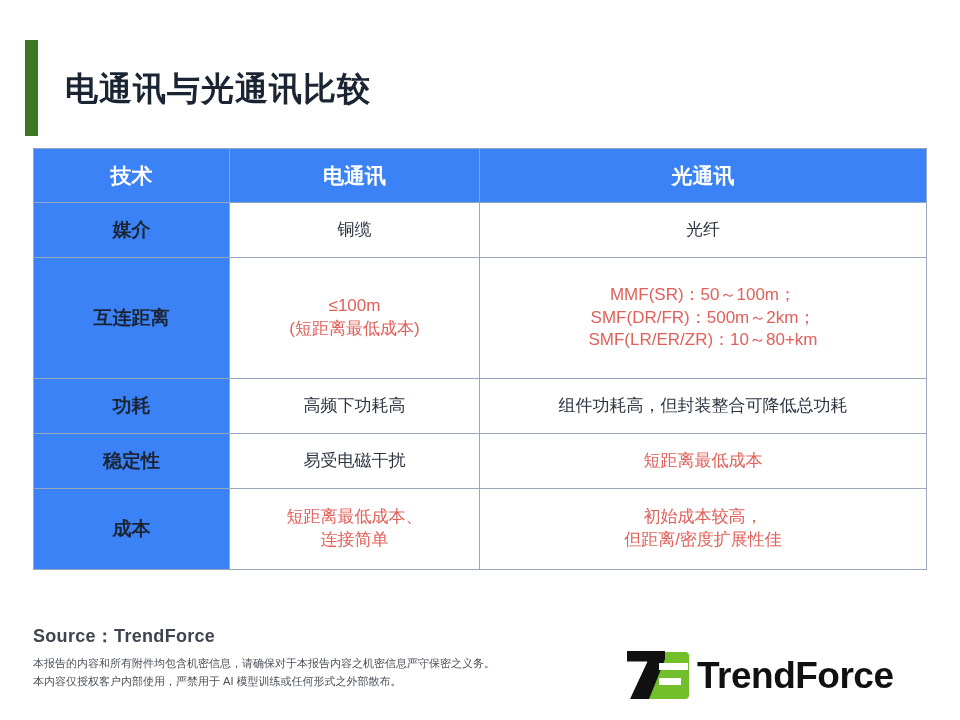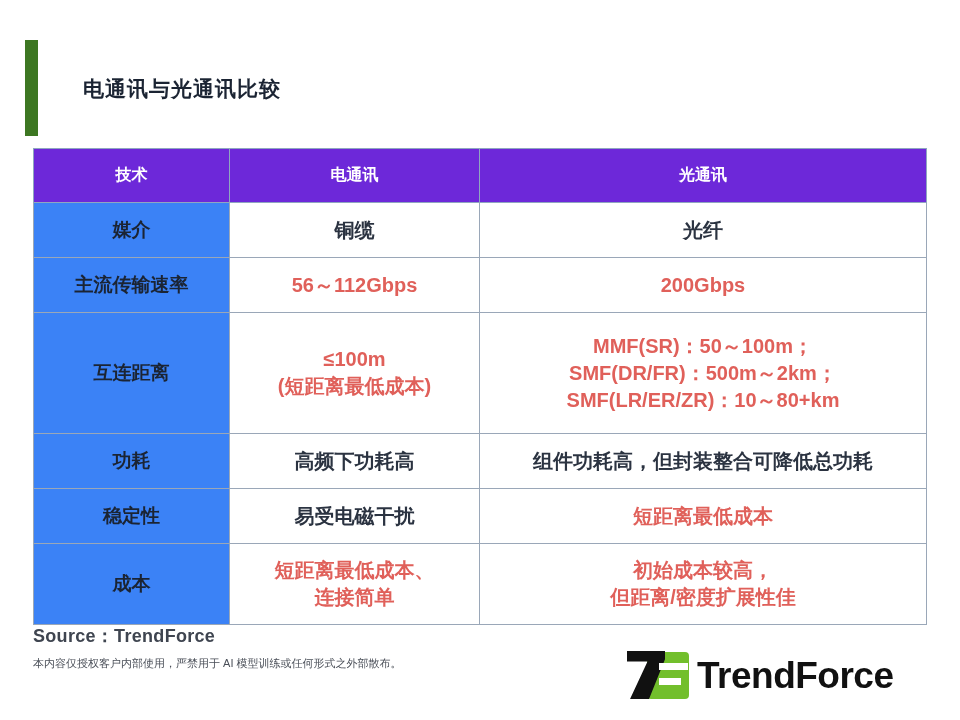--- a/index.html
+++ b/index.html
@@ -24,22 +24,22 @@
     display: flex;
     align-items: center;
   }
   .title-accent {
     width: 13px;
     height: 96px;
     background: #3d7722;
     flex: 0 0 auto;
   }
   .title-text {
-    margin-left: 45px;
-    font-size: 21px;
+    margin-left: 27px;
+    font-size: 33px;
     font-weight: bold;
     color: #1b2433;
     letter-spacing: 1px;
     line-height: 1;
     white-space: nowrap;
   }
 
   
   .watermark {
     position: absolute;
@@ -101,39 +101,39 @@
     table-layout: fixed;
     z-index: 2;
   }
   .cmp-table td, .cmp-table th {
     border: 1px solid #9aa7b8;
     padding: 4px 6px;
     text-align: center;
     vertical-align: middle;
   }
   .cmp-table thead th {
-    background: #6d28d9;
+    background: #3b82f6;
     color: #ffffff;
-    font-size: 16px;
+    font-size: 21px;
     font-weight: bold;
     height: 45px;
     border-color: #8fa6c0;
     text-align: center;
   }
   .cmp-table td.rowhdr {
     background: #3b82f6;
     color: #1b2433;
     font-size: 19px;
     font-weight: bold;
   }
   .cmp-table td.val {
     background: #ffffff;
     color: #2b3341;
-    font-size: 20px;
-    font-weight: bold;
+    font-size: 17px;
+    font-weight: normal;
     line-height: 1.35;
   }
   .cmp-table td.val.hi {
     color: #e0605a;
   }
   .col-a { width: 196px; }
   .col-b { width: 250px; }
   .col-c { width: 447px; }
 
   .r-media  td { height: 46px; }
@@ -241,25 +241,20 @@
       <th>电通讯</th>
       <th>光通讯</th>
     </tr>
   </thead>
   <tbody>
     <tr class="r-media">
       <td class="rowhdr">媒介</td>
       <td class="val">铜缆</td>
       <td class="val">光纤</td>
     </tr>
-    <tr class="r-speed">
-      <td class="rowhdr">主流传输速率</td>
-      <td class="val hi">56～112Gbps</td>
-      <td class="val hi">200Gbps</td>
-    </tr>
     <tr class="r-dist">
       <td class="rowhdr">互连距离</td>
       <td class="val hi">
         <div>≤100m</div>
         <div>(短距离最低成本)</div>
       </td>
       <td class="val hi">
         <div>MMF(SR)：50～100m；</div>
         <div>SMF(DR/FR)：500m～2km；</div>
         <div>SMF(LR/ER/ZR)：10～80+km</div>
@@ -284,20 +279,21 @@
       <td class="val hi">
         <div>初始成本较高，</div>
         <div>但距离/密度扩展性佳</div>
       </td>
     </tr>
   </tbody>
 </table>
 
 <div class="source">Source：TrendForce</div>
 <div class="disclaimer">
+  <div>本报告的内容和所有附件均包含机密信息，请确保对于本报告内容之机密信息严守保密之义务。</div>
   <div>本内容仅授权客户内部使用，严禁用于 AI 模型训练或任何形式之外部散布。</div>
 </div>
 
 <div class="brand">
   <div class="brand-mark">
     <div class="bm-f"></div>
     <div class="bm-seven"></div>
     <div class="bm-slot1"></div>
     <div class="bm-slot2"></div>
   </div>

